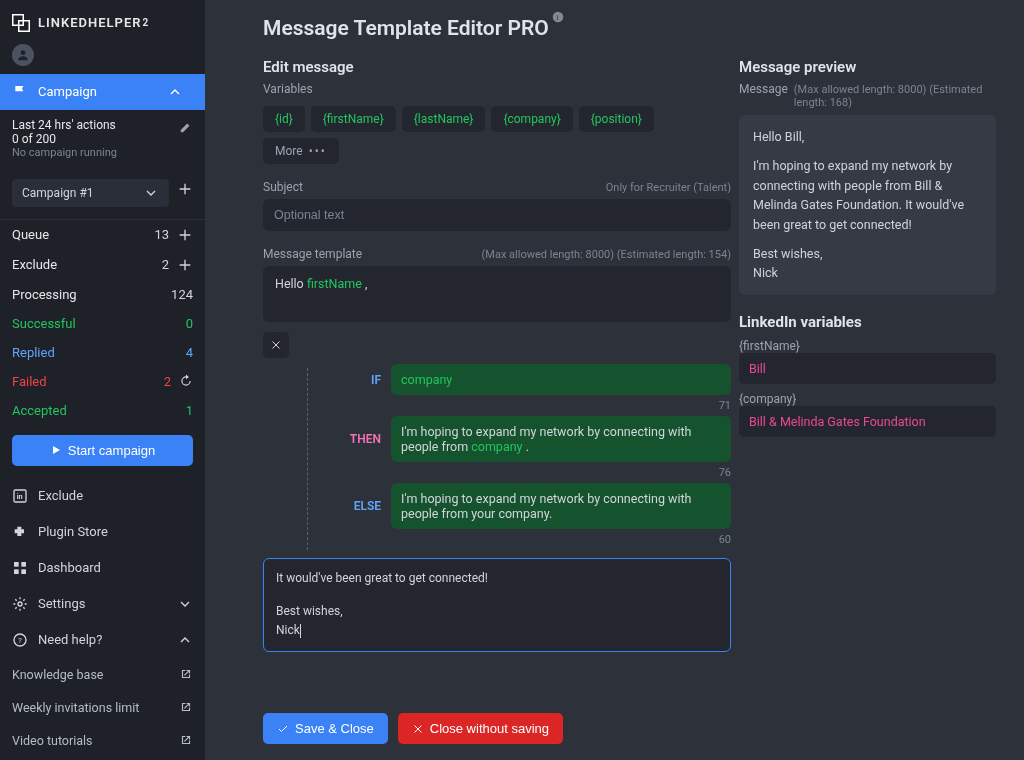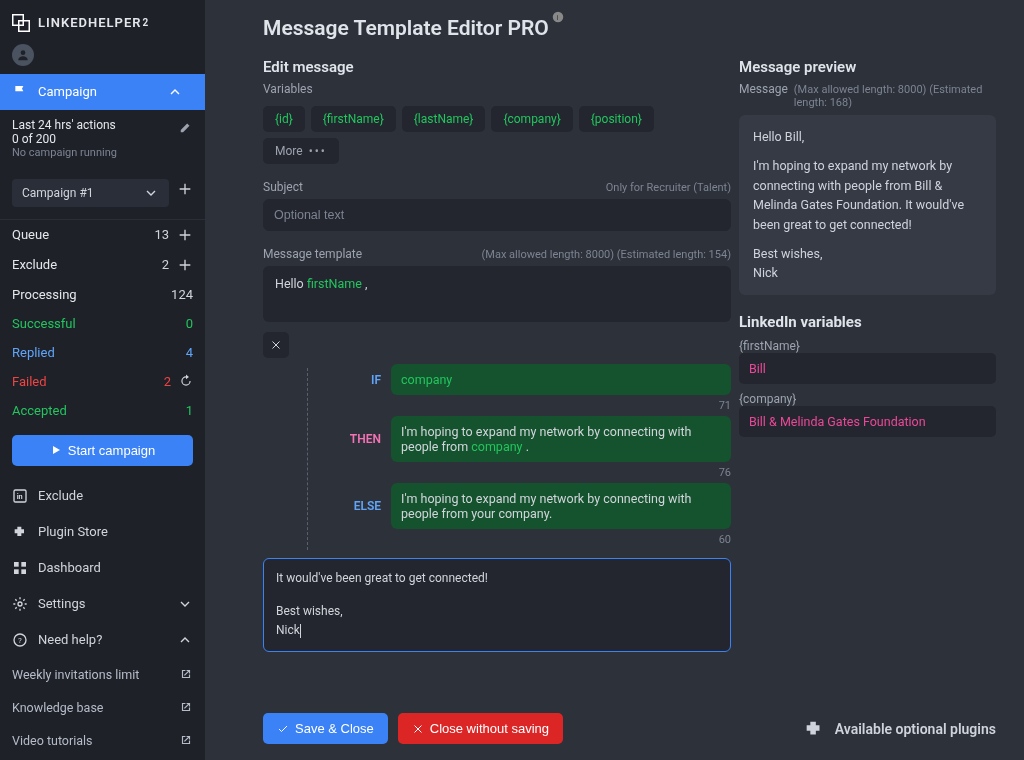--- a/index.html
+++ b/index.html
@@ -233,28 +233,28 @@
       <svg class="ic" viewBox="0 0 24 24">
           <circle cx="12" cy="12" r="9" fill="none" stroke="currentColor" stroke-width="2"></circle>
           <text x="9" y="17" font-size="12" fill="currentColor">?</text>
         </svg>
       <span>Need help?</span>
       <svg class="ic chev" style="margin-right:0" viewBox="0 0 24 24">
           <path d="M6 15l6-6 6 6" fill="none" stroke="currentColor" stroke-width="2"></path>
         </svg>
     </div>
     <div class="help-item">
-      <span>Weekly invitations limit</span>
+      <span>Knowledge base</span>
       <svg class="ext-ic" viewBox="0 0 24 24">
           <path d="M5 5h6v2H7v10h10v-4h2v6H5z"></path>
           <path d="M13 5h6v6h-2V8l-7 7-1.5-1.5L15.5 7H13z"></path>
         </svg>
     </div>
     <div class="help-item">
-      <span>Knowledge base</span>
+      <span>Weekly invitations limit</span>
       <svg class="ext-ic" viewBox="0 0 24 24">
           <path d="M5 5h6v2H7v10h10v-4h2v6H5z"></path>
           <path d="M13 5h6v6h-2V8l-7 7-1.5-1.5L15.5 7H13z"></path>
         </svg>
     </div>
     <div class="help-item">
       <span>Video tutorials</span>
       <svg class="ext-ic" viewBox="0 0 24 24">
           <path d="M5 5h6v2H7v10h10v-4h2v6H5z"></path>
           <path d="M13 5h6v6h-2V8l-7 7-1.5-1.5L15.5 7H13z"></path>
@@ -387,21 +387,15 @@
             <path d="M4 12l5 5L20 6" fill="none" stroke="#fff" stroke-width="2"></path>
           </svg>
         <span>Save &amp; Close</span>
       </button>
       <button class="btn btn-red">
         <svg viewBox="0 0 24 24">
             <path d="M5 5l14 14M19 5L5 19" stroke="#fff" stroke-width="2"></path>
           </svg>
         <span>Close without saving</span>
       </button>
-      <div class="avail">
-        <svg class="puzzle" viewBox="0 0 24 24">
-            <path d="M4 8h4V4h6v4h4v6h-4v4H8v-4H4z"></path>
-          </svg>
-        <span>Available optional plugins</span>
-      </div>
     </div>
   </main>
 </div>
 
 </body></html>

